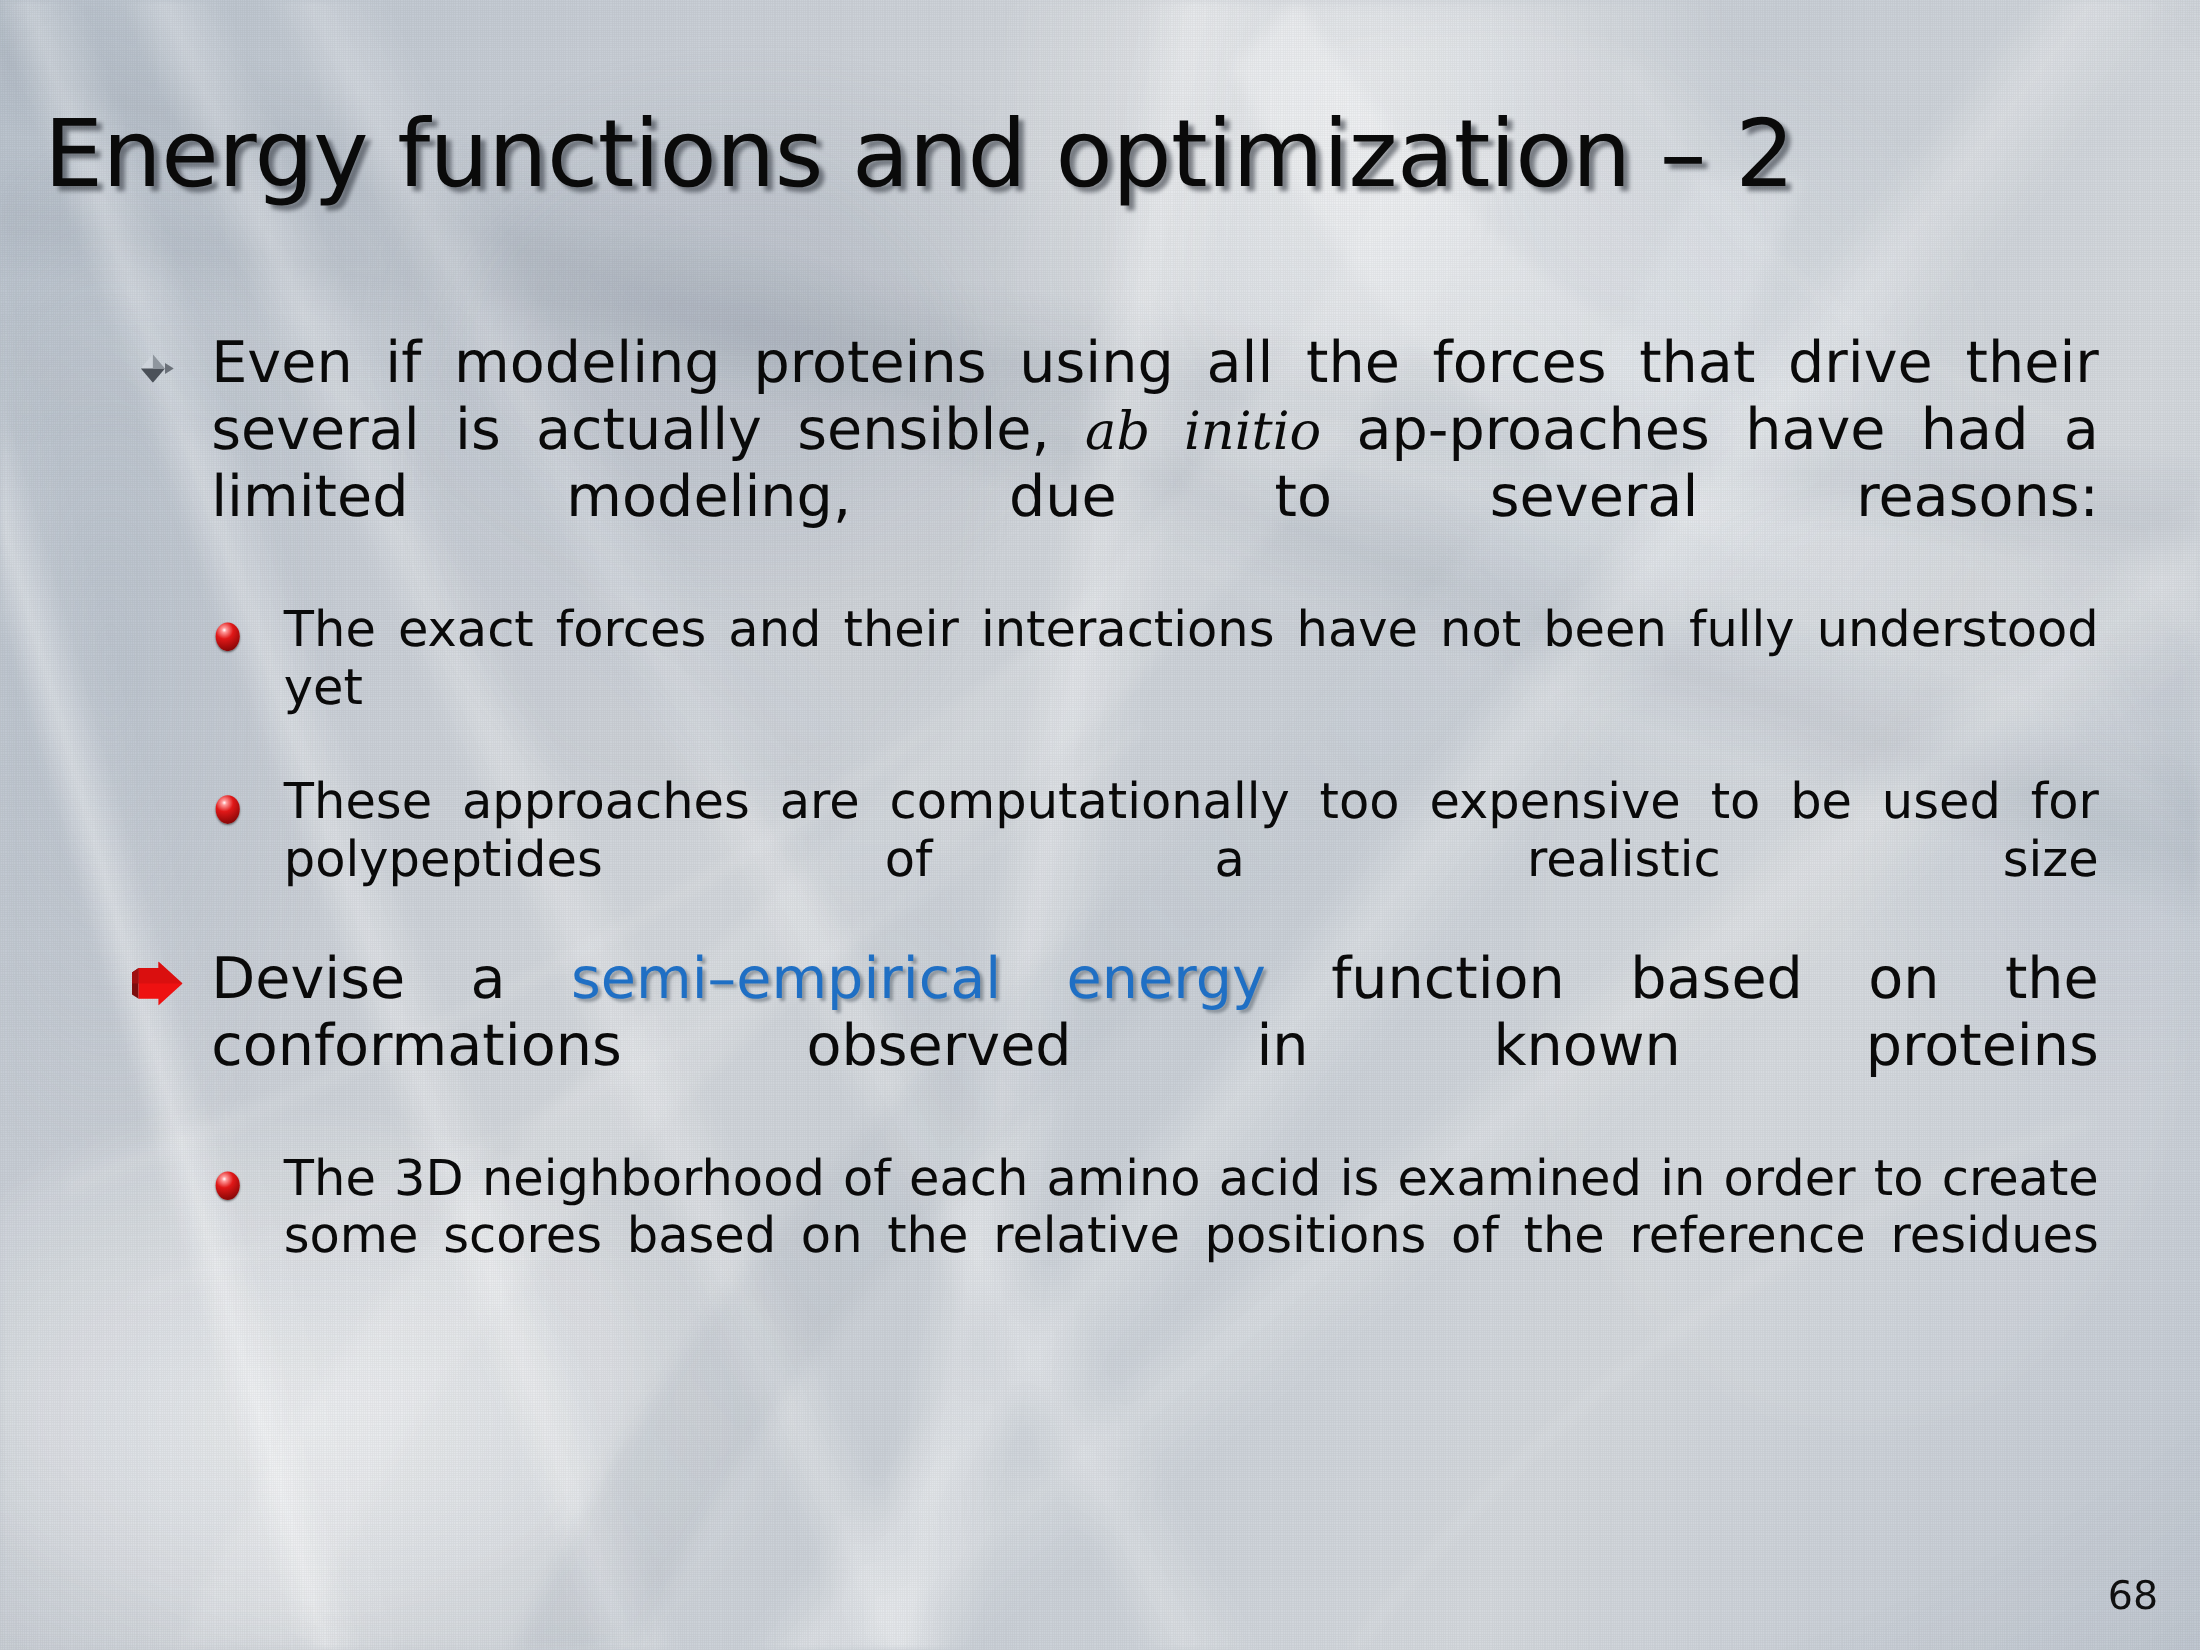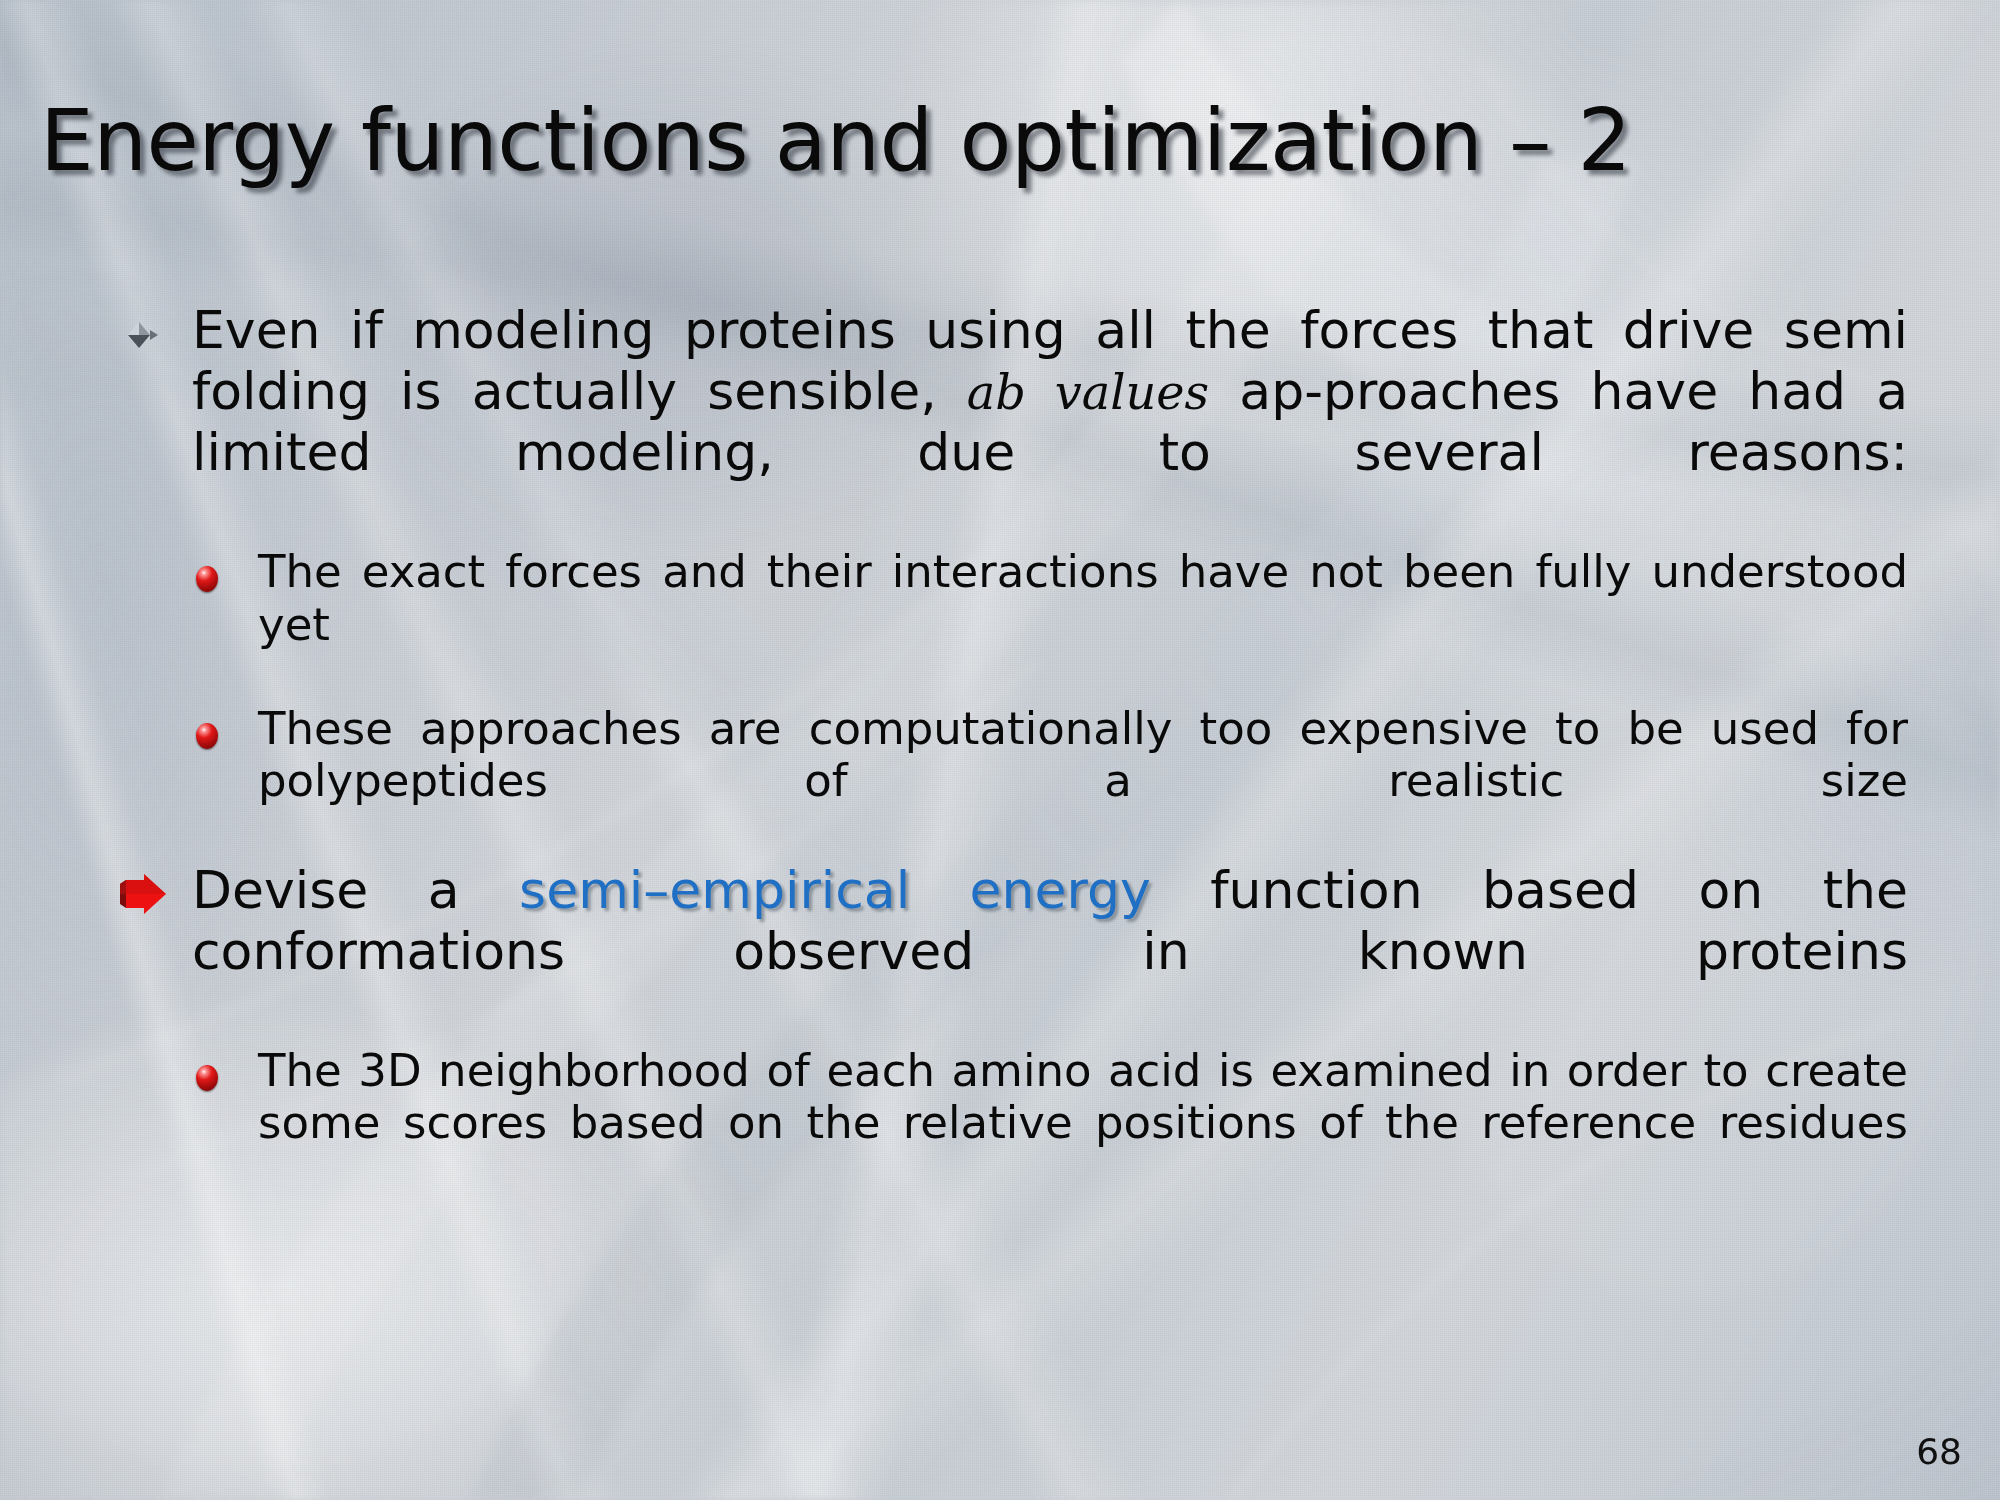--- a/index.html
+++ b/index.html
@@ -214,21 +214,21 @@
 
   <div id="body">
 
     <div class="lvl1">
       <svg class="bullet bullet-diamond" viewBox="0 0 30 26">
         <polygon points="11,0 22,13 11,26 0,13" fill="#cdd3da"></polygon>
         <polygon points="11,13 22,13 11,26 0,13" fill="#4b5159"></polygon>
         <polygon points="11,13 22,13 11,0" fill="#8f969e"></polygon>
         <polygon points="22,8 30,13 22,18" fill="#6a7078"></polygon>
       </svg>
-      <span class="txt"><span>Even if modeling proteins using all the forces that drive semi folding is actually sensible, </span><span class="italic-serif">ab values</span><span> ap-proaches have had a limited modeling, due to several reasons:</span></span>
+      <span class="txt"><span>Even if modeling proteins using all the forces that drive their several is actually sensible, </span><span class="italic-serif">ab initio</span><span> ap-proaches have had a limited modeling, due to several reasons:</span></span>
     </div>
 
     <div class="lvl2">
       <span class="bullet bullet-sphere"></span>
       <span class="txt">The exact forces and their interactions have not been fully understood yet</span>
     </div>
 
     <div class="lvl2">
       <span class="bullet bullet-sphere"></span>
       <span class="txt">These approaches are computationally too expensive to be used for polypeptides of a realistic size</span>

